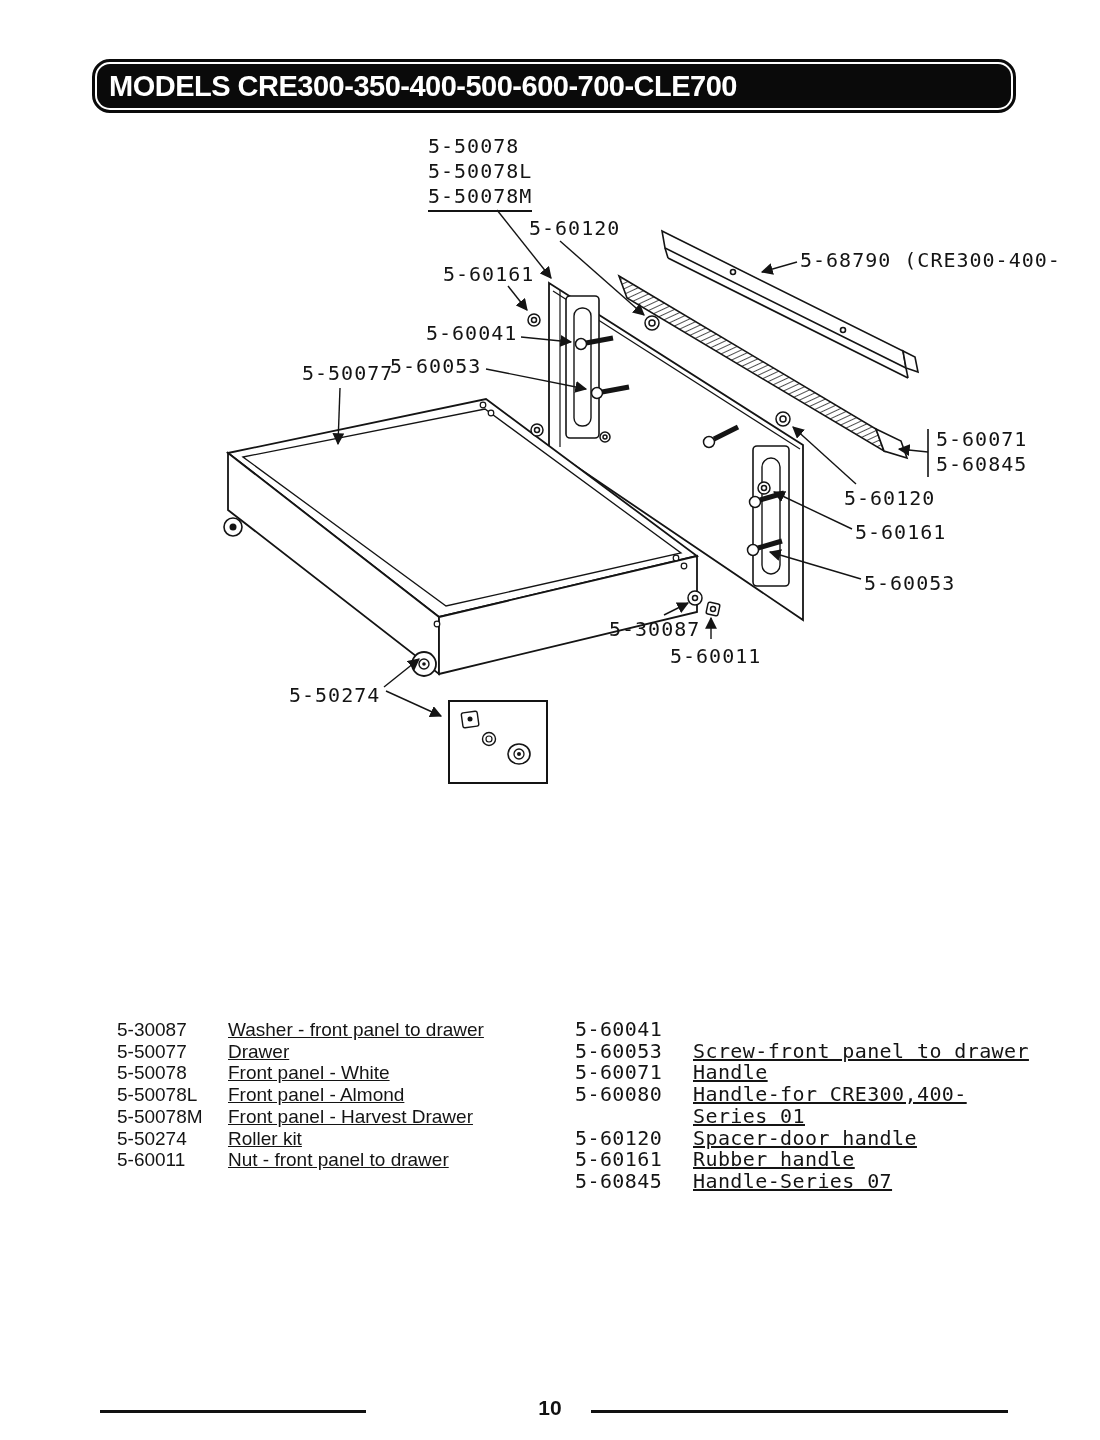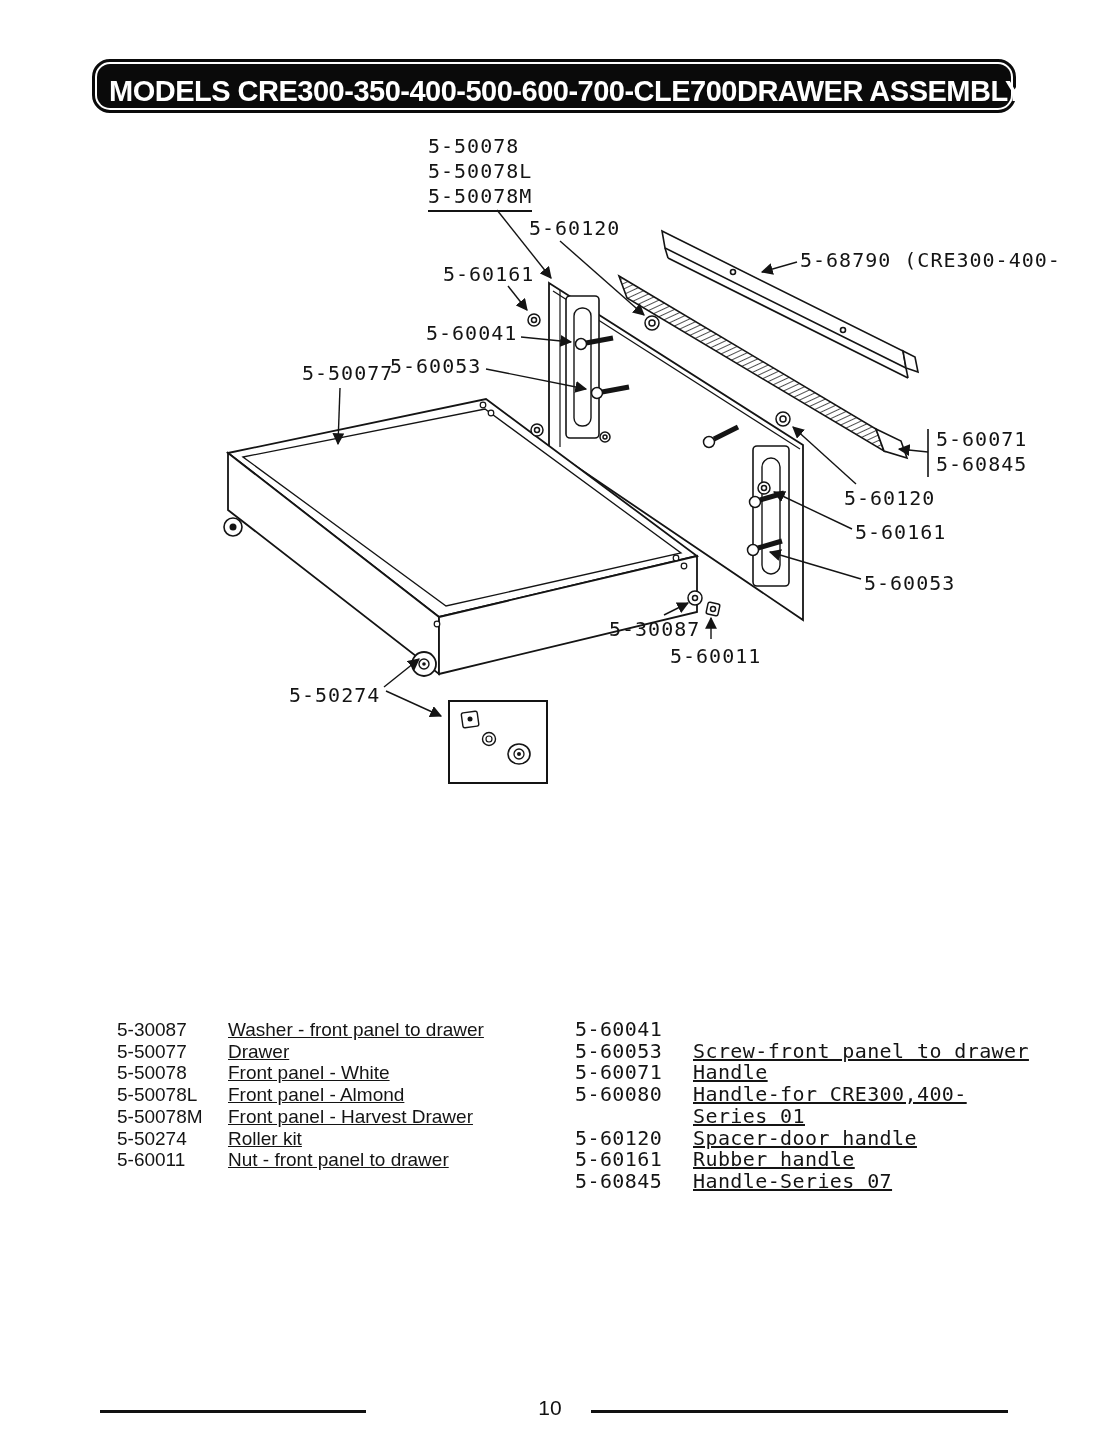--- a/index.html
+++ b/index.html
@@ -8,21 +8,21 @@
     font-family:"Liberation Sans",sans-serif;color:#111;overflow:hidden;
   }
   
   .header-wrap{
     position:absolute;left:92px;top:59px;width:924px;height:54px;
     border:3px solid #0a0a0a;border-radius:18px;box-sizing:border-box;padding:2px;
     background:#fff;
   }
   .header-bar{
     background:#0a0a0a;border-radius:13px;height:100%;
-    display:flex;align-items:flex-end;justify-content:space-between;
+    display:flex;align-items:center;justify-content:space-between;
     color:#fff;font-weight:bold;font-size:29px;letter-spacing:-0.5px;
     padding:0 12px;box-sizing:border-box;white-space:nowrap;
   }
   
   svg.diagram{position:absolute;left:0;top:0;}
   .callout{
     position:absolute;font-family:"DejaVu Sans Mono",monospace;
     font-size:20px;letter-spacing:1px;color:#141414;white-space:nowrap;
     line-height:25px;
   }
@@ -35,30 +35,29 @@
   .parts-right{left:575px;top:1019px;font-size:20px;letter-spacing:0.4px;
     font-family:"DejaVu Sans Mono",monospace;}
   .parts-right .pn{width:118px;flex:none;}
   .pd{display:flex;flex-direction:column;text-decoration:underline;}
   
   .footer-line{position:absolute;top:1410px;height:3px;background:#111;}
   .footer-line.left{left:100px;width:266px;}
   .footer-line.right{left:591px;width:417px;}
   .page-number{
     position:absolute;left:520px;top:1396px;width:60px;text-align:center;
-    font-weight:normal;font-size:21px;color:#111;
+    font-weight:bold;font-size:21px;color:#111;
   }
 </style>
 </head>
 <body>
 
 <div class="header-wrap">
   <div class="header-bar">
     <span>MODELS CRE300-350-400-500-600-700-CLE700</span>
-    <span>DRAWER ASSEMBLY</span>
   </div>
 </div>
 
 <svg class="diagram" width="1100" height="1440" viewBox="0 0 1100 1440">
   <defs>
     <marker id="arr" viewBox="0 0 10 10" refX="9" refY="5" markerWidth="8.5" markerHeight="8.5" orient="auto-start-reverse">
       <path d="M0,0 L10,5 L0,10 z" fill="#141414"></path>
     </marker>
     <pattern id="hatch" patternUnits="userSpaceOnUse" width="5" height="5" patternTransform="rotate(65)">
       <line x1="0" y1="0" x2="0" y2="5" stroke="#141414" stroke-width="1.5"></line>

